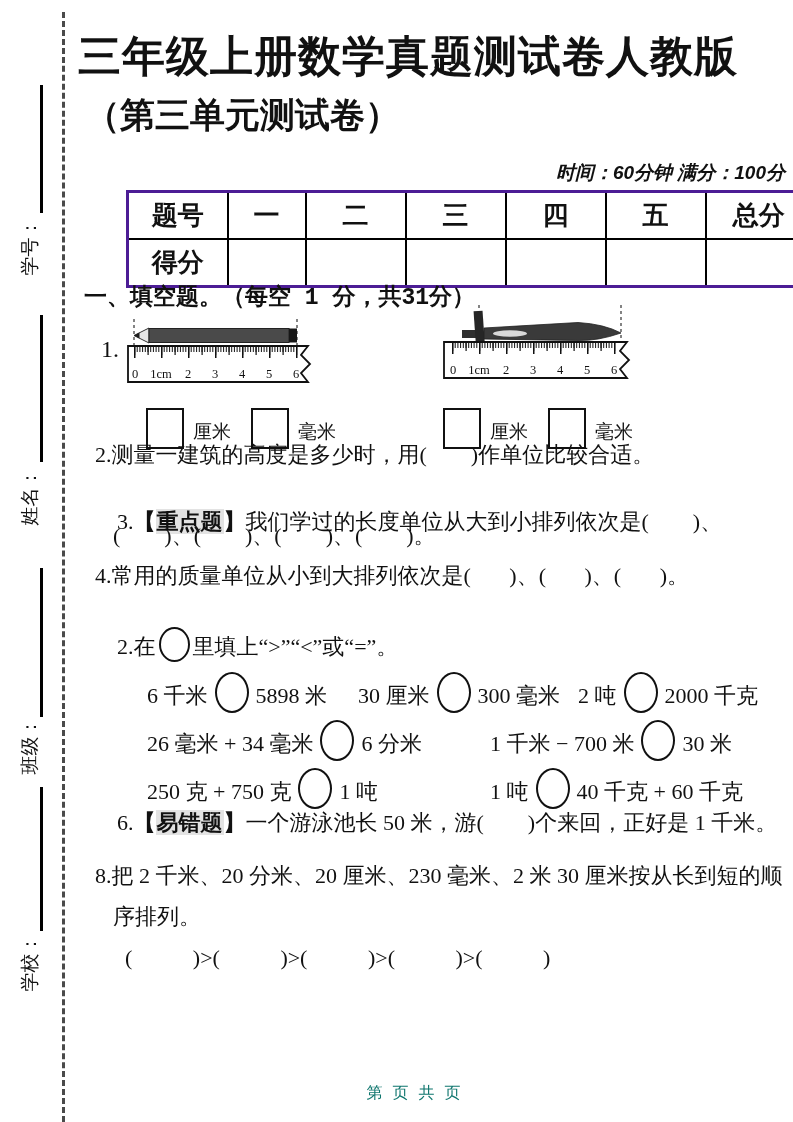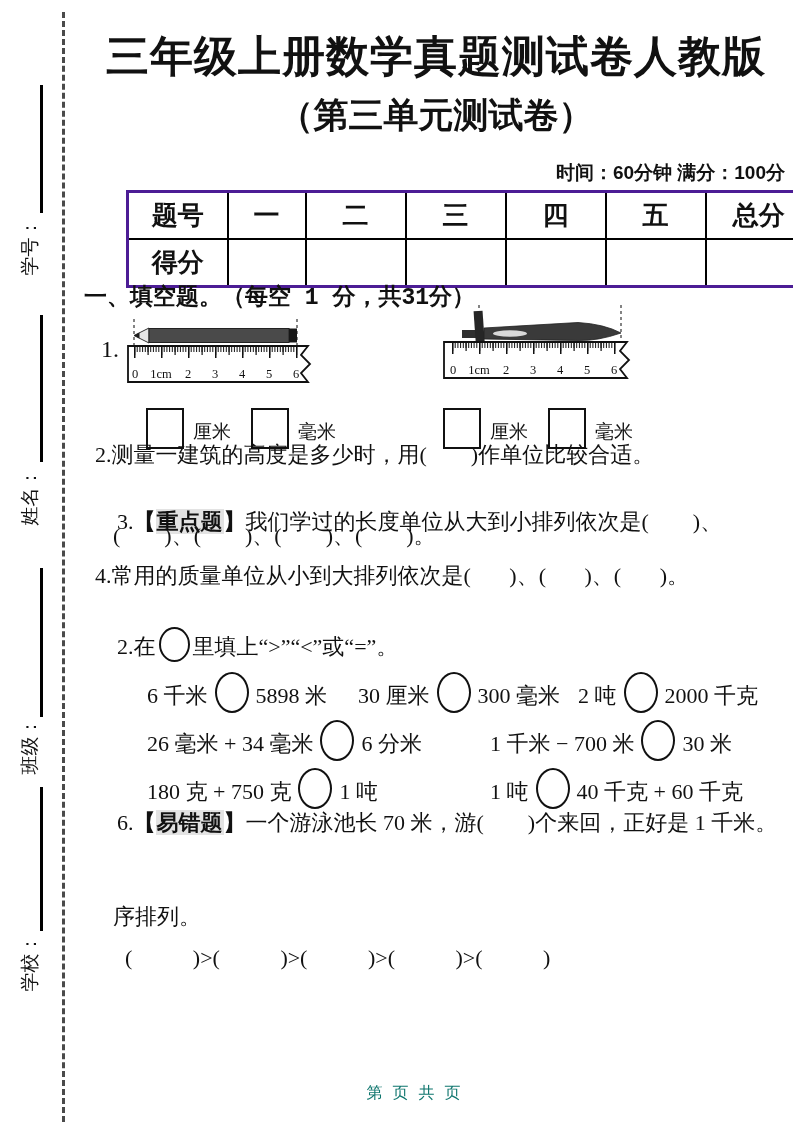--- a/index.html
+++ b/index.html
@@ -10,26 +10,26 @@
   .t { position:absolute; white-space:pre; font-size:22px; line-height:1.25; color:#111; }
   .sans { font-family:"Liberation Sans","DejaVu Sans",sans-serif; }
 
   
   .binding { position:absolute; left:62px; top:12px; bottom:0; width:0; border-left:3px dashed #4a4a4a; }
   .vline { position:absolute; left:40px; width:3px; background:#000; }
   .vlabel { position:absolute; left:-6px; width:68px; height:22px; font-size:19px; text-align:center;
             transform:rotate(-90deg); font-family:"Liberation Serif","DejaVu Serif",serif; }
 
   
-  .title { position:absolute; left:85px; top:28px; width:702px; text-align:center;
+  .title { position:absolute; left:78px; top:28px; width:702px; 
            font-size:43px; font-weight:700; letter-spacing:1px;font-family:Liberation Mono, monospace; }
-  .subtitle { position:absolute; left:85px; top:92px; width:702px; text-align:center;
+  .subtitle { position:absolute; left:85px; top:92px; width:702px; text-align:left;
               font-size:35px; font-weight:700; }
   .meta { position:absolute; left:85px; top:160px; width:700px; text-align:right;
-          font-size:19px; font-weight:600; }
+          font-size:19px; font-weight:600;font-style:italic; }
 
   
   .score-table { position:absolute; left:103px; top:190px; width:685px;
                  border-collapse:collapse; table-layout:fixed; }
   .score-table td { border:2px solid #000; height:43px; text-align:center; vertical-align:middle; }
   .score-table { border:3px solid #4c1d95;margin-left:23px; }
   .score-table .th { font-size:26px; font-weight:700; }
 
   .h1 { position:absolute; left:84px; top:281px; font-size:23px; font-weight:700; white-space:pre;font-family:Liberation Mono, monospace; }
 
@@ -193,29 +193,30 @@
   </div>
 
   <div class="t" style="left:125px;top:692px">
     <span>26 毫米 + 34 毫米</span><span class="cmp-circle"></span><span>6 分米</span>
   </div>
   <div class="t" style="left:468px;top:692px">
     <span>1 千米 − 700 米</span><span class="cmp-circle"></span><span>30 米</span>
   </div>
 
   <div class="t" style="left:125px;top:740px">
-    <span>180 克 + 750 克</span><span class="cmp-circle"></span><span>1 吨</span>
+    <span>250 克 + 750 克</span><span class="cmp-circle"></span><span>1 吨</span>
   </div>
   <div class="t" style="left:468px;top:740px">
     <span>1 吨</span><span class="cmp-circle"></span><span>40 千克 + 60 千克</span>
   </div>
 
   <div class="t" style="left:95px;top:781px">
-    <span>6.</span><span class="bracket">【</span><span class="tagbox">易错题</span><span class="bracket">】</span><span>一个游泳池长 70 米，游(        )个来回，正好是 1 千米。</span>
-  </div>
-
-
+    <span>6.</span><span class="bracket">【</span><span class="tagbox">易错题</span><span class="bracket">】</span><span>一个游泳池长 50 米，游(        )个来回，正好是 1 千米。</span>
+  </div>
+
+
+  <div class="t" style="left:95px;top:862px">8.把 2 千米、20 分米、20 厘米、230 毫米、2 米 30 厘米按从长到短的顺</div>
   <div class="t" style="left:113px;top:903px">序排列。</div>
   <div class="t" style="left:125px;top:944px">(           )&gt;(           )&gt;(           )&gt;(           )&gt;(           )</div>
 
   <div class="footer">第  页  共  页</div>
 
 </div>
 
 </body></html>

